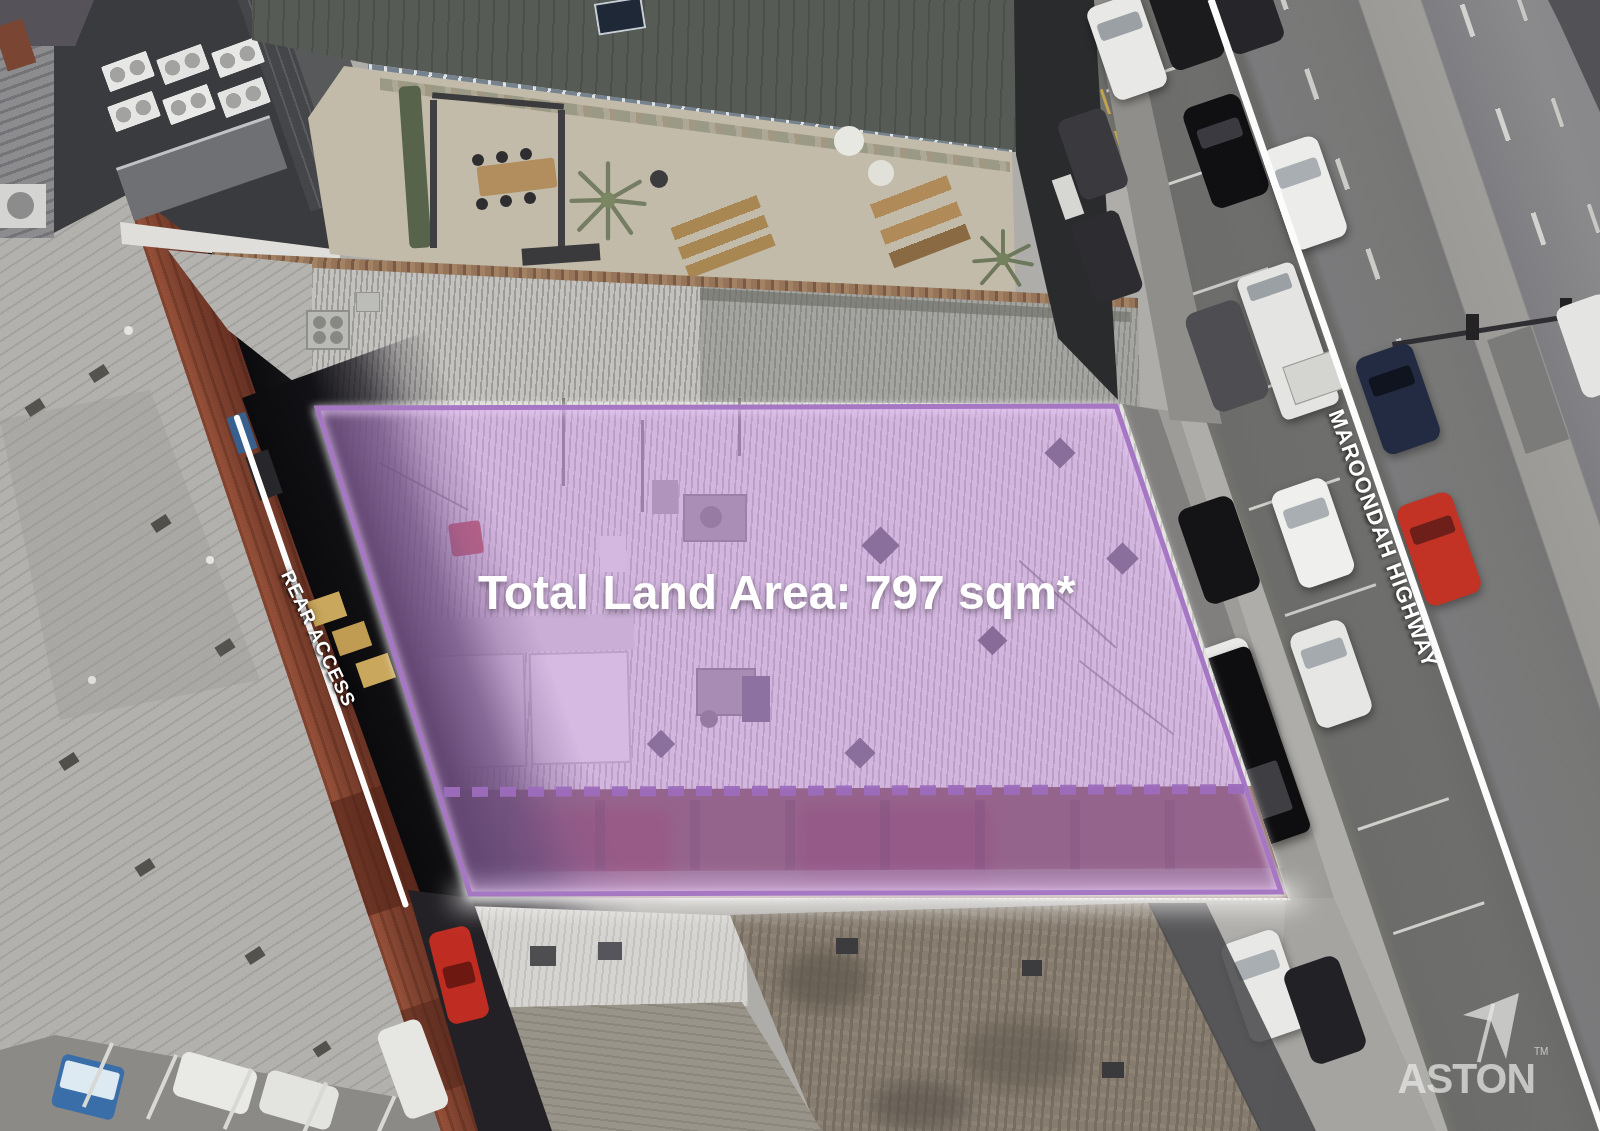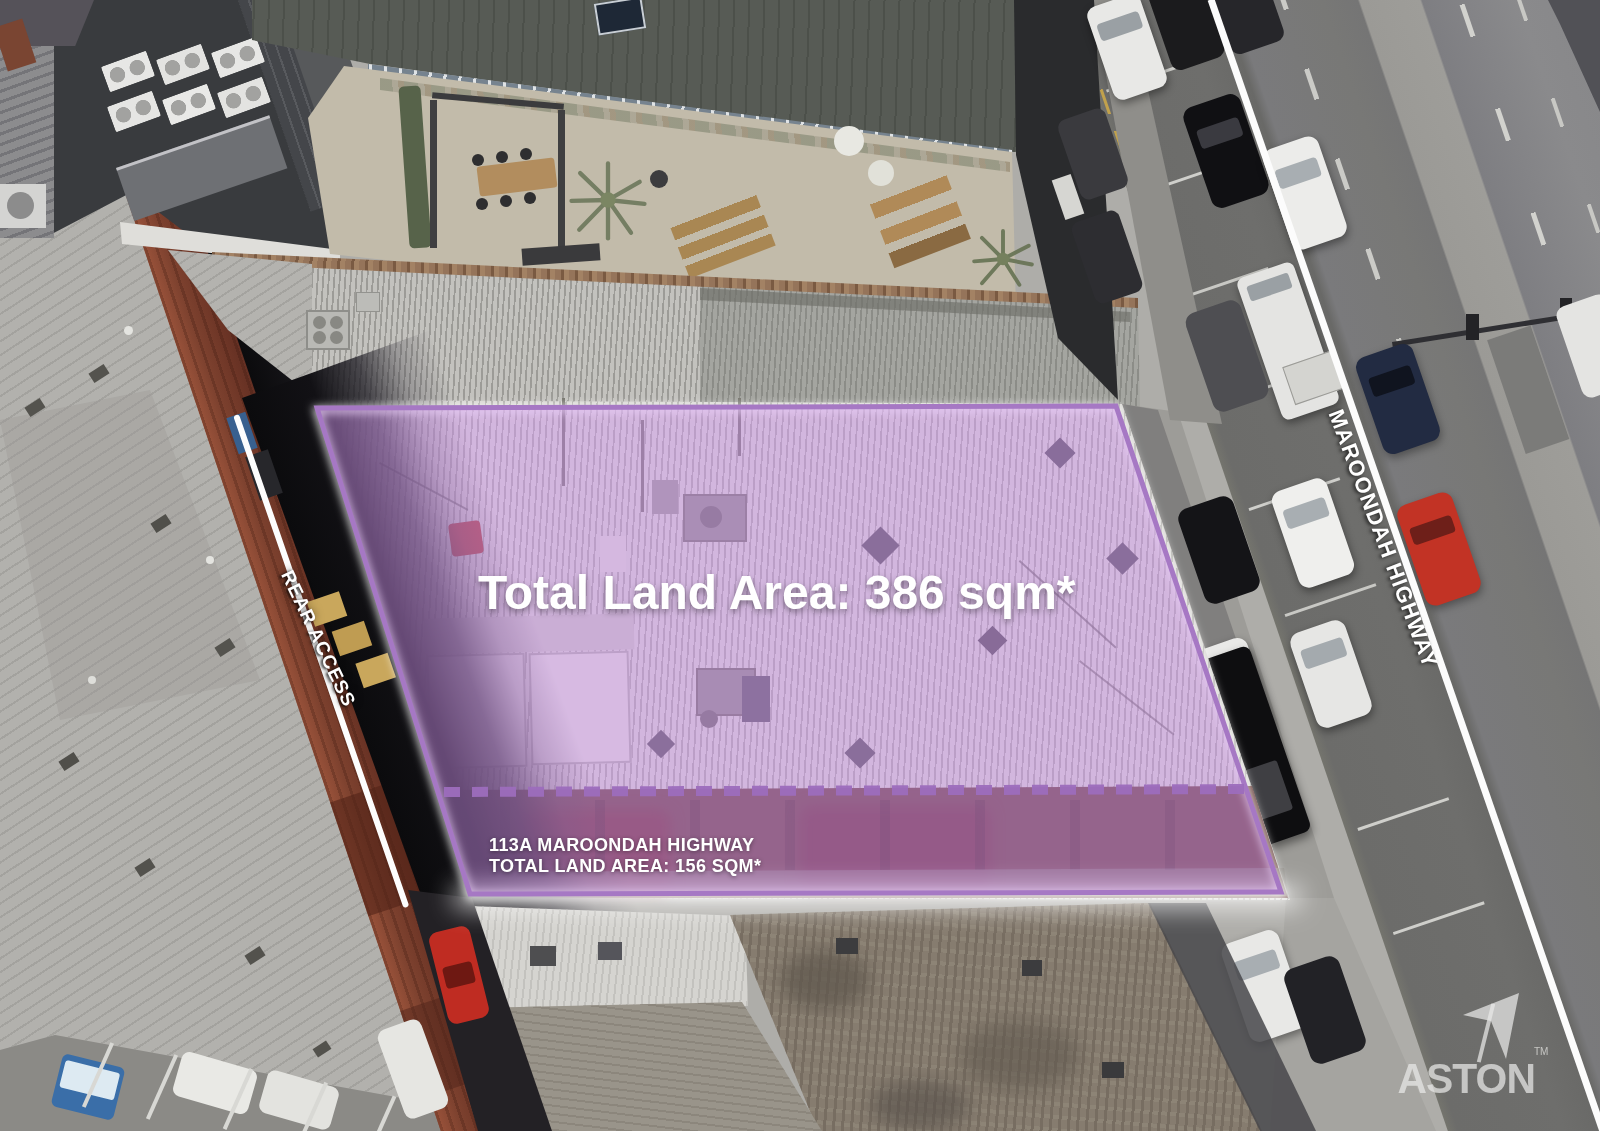--- a/index.html
+++ b/index.html
@@ -409,23 +409,22 @@
 
 <div style="left:236px;top:412px;width:521px;height:6px;border-radius:3px;background:#fdfdfd;transform-origin:0 50%;transform:rotate(70.9deg);"></div>
 
 <div style="left:296px;top:567px;transform-origin:0 0;transform:rotate(64.5deg);color:#fff;font-size:19px;font-weight:bold;letter-spacing:1px;white-space:nowrap;text-shadow:0 2px 3px rgba(0,0,0,0.9),0 0 8px rgba(0,0,0,0.55);">REAR ACCESS</div>
 
 <div style="left:1211px;top:-4px;width:1200px;height:7px;background:#fcfcfc;transform-origin:0 50%;transform:rotate(70.9deg);"></div>
 
 <div style="left:1347px;top:406px;transform-origin:0 0;transform:rotate(69.5deg);color:#fff;font-size:22px;font-weight:bold;letter-spacing:1px;white-space:nowrap;text-shadow:0 2px 4px rgba(0,0,0,0.8);">MAROONDAH HIGHWAY</div>
 
 
-<div style="left:489px;top:835px;color:#fff;font-size:18px;font-weight:bold;line-height:21px;letter-spacing:0.4px;text-shadow:0 1px 4px rgba(0,0,0,0.45);">113A MAROONDAH HIGHWAY<br>TOTAL LAND AREA: 156 SQM*</div>
-
-<div style="left:478px;top:565px;color:#fff;font-size:48px;font-weight:bold;white-space:nowrap;text-shadow:0 3px 6px rgba(0,0,0,0.4);">Total Land Area: 386 sqm*</div>
+
+<div style="left:478px;top:565px;color:#fff;font-size:48px;font-weight:bold;white-space:nowrap;text-shadow:0 3px 6px rgba(0,0,0,0.4);">Total Land Area: 797 sqm*</div>
 
 <svg style="left:1388px;top:985px;" width="170" height="115" viewBox="0 0 170 115">
   <g fill="rgba(233,233,231,0.72)">
     <path d="M75,30 L131,8 L118,74 L103,36 Z"></path>
     <rect x="96" y="18" width="4" height="60" transform="rotate(14 98 48)"></rect>
   </g>
   <text x="10" y="108" font-family="Liberation Sans,sans-serif" font-size="43" font-weight="bold" fill="rgba(233,233,231,0.72)" letter-spacing="-1" transform="scale(0.95,1)">ASTON</text>
   <text x="146" y="70" font-family="Liberation Sans,sans-serif" font-size="10" fill="rgba(233,233,231,0.7)">TM</text>
 </svg>
 

